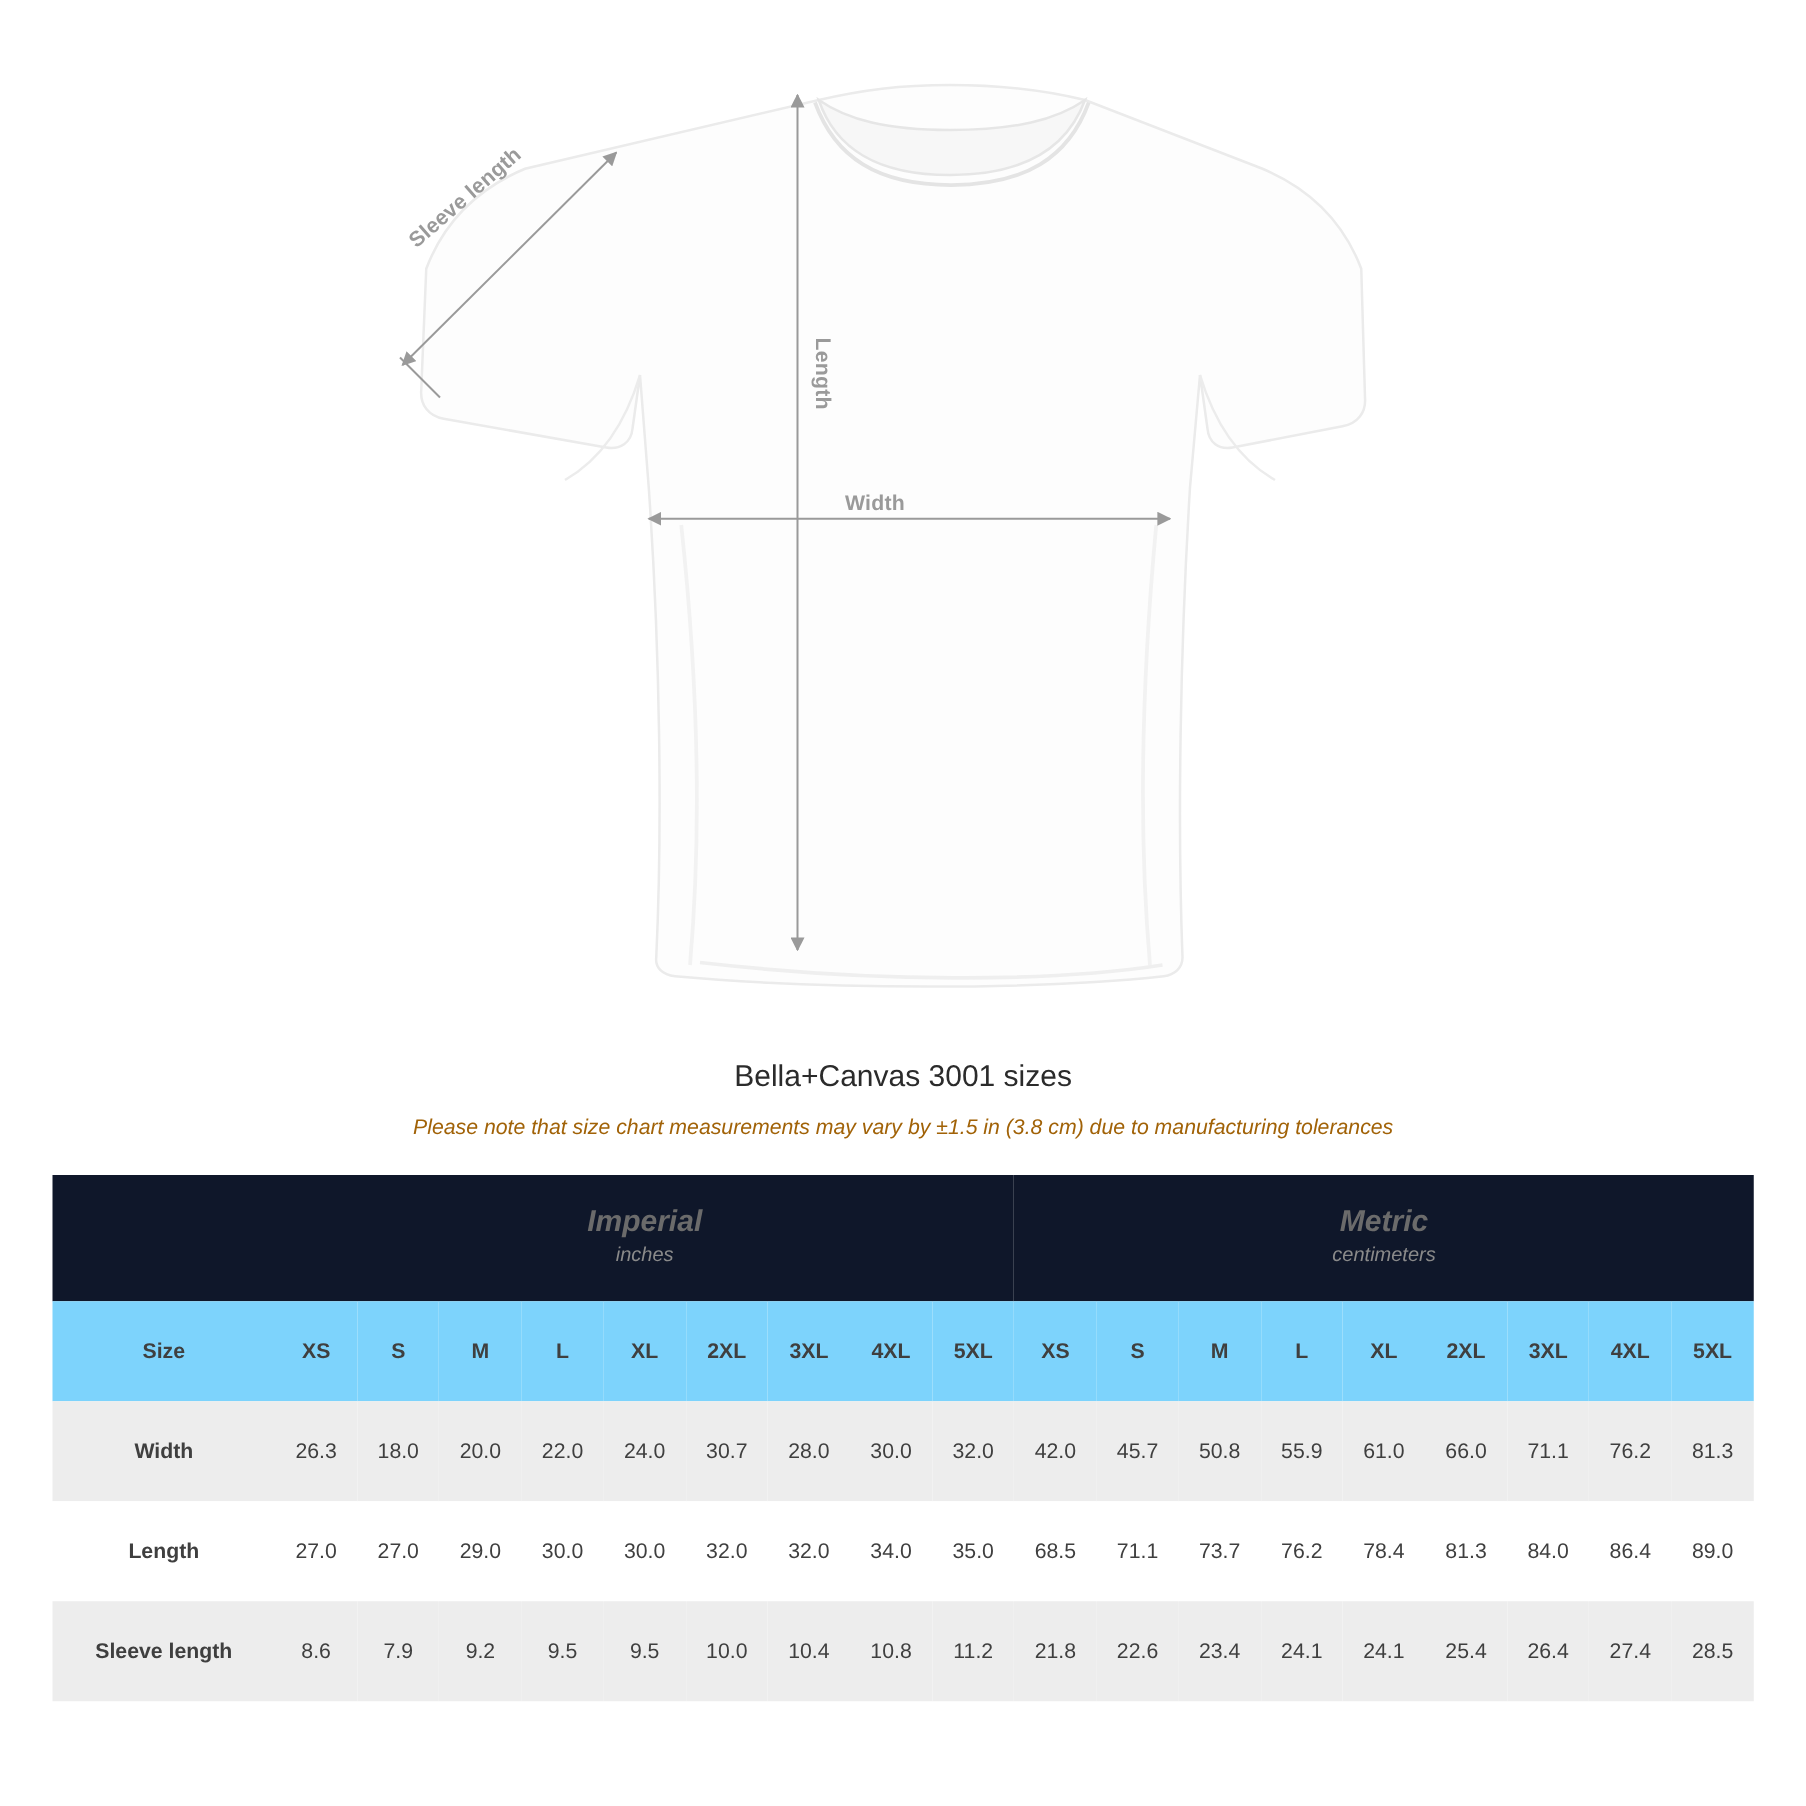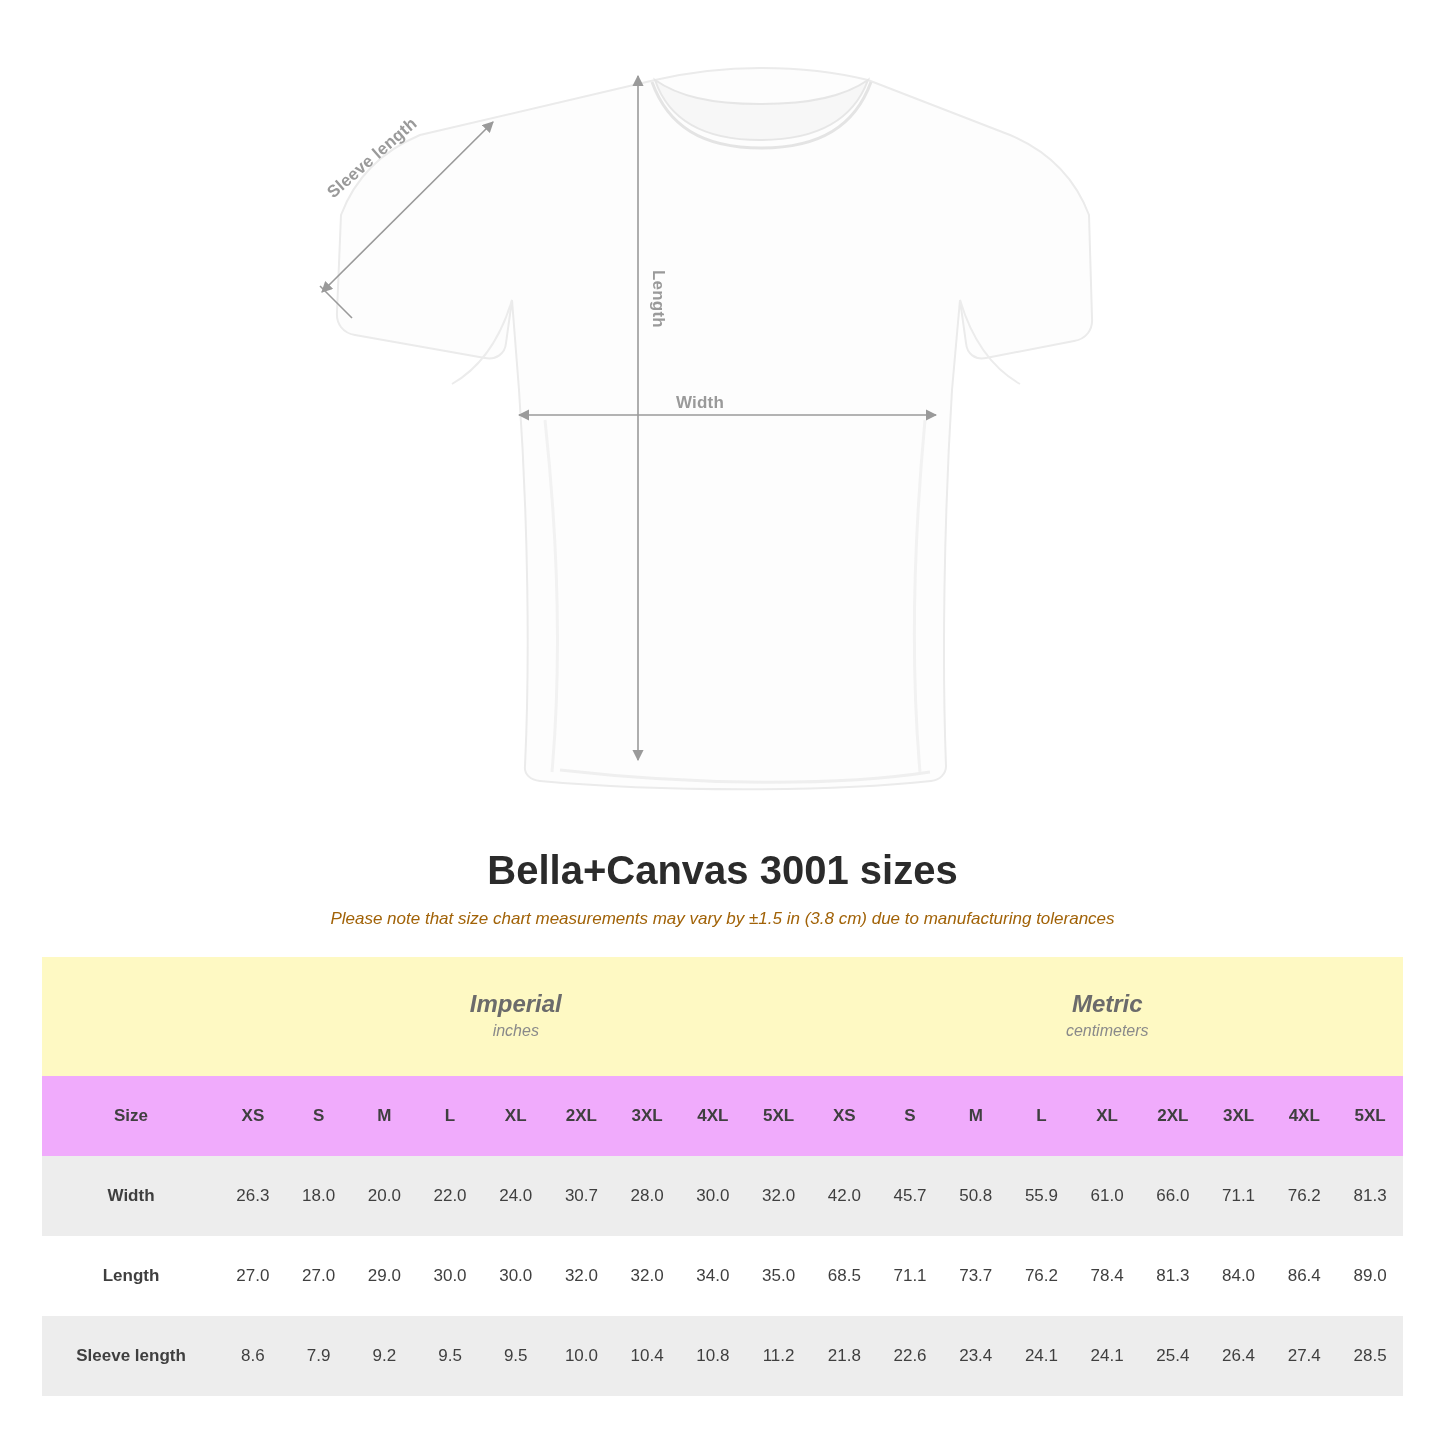--- a/index.html
+++ b/index.html
@@ -54,22 +54,22 @@
     left: 676px;
     top: 393px;
   }
 
   
   .title-block {
     text-align: center;
     margin-top: 18px;
   }
   .chart-title {
-    font-size: 40px;
-    font-weight: bold;
+    font-size: 24px;
+    font-weight: normal;
     color: #2b2b2b;
     margin: 0 0 16px 0;
   }
   .chart-note {
     font-size: 17px;
     font-style: italic;
     color: #a16207;
     margin: 0;
   }
 
@@ -86,39 +86,39 @@
   table.size-table th {
     text-align: center;
     vertical-align: middle;
     font-size: 17px;
     color: #3f3f3f;
     padding: 0;
     height: 80px;
     border: 0;
   }
   .unit-head {
-    height: 119px;
-    background: #fef9c3;
+    height: 101px;
+    background: #0f172a;
     padding-left: 16px;
   }
   .unit-head .unit-name {
     font-size: 24px;
     font-weight: bold;
     font-style: italic;
     color: #6b6b6b;
     line-height: 1.2;
   }
   .unit-head .unit-sub {
     font-size: 16px;
     font-style: italic;
     color: #8a8a8a;
     line-height: 1.5;
   }
   .row-head {
-    background: #f0abfc;
+    background: #7dd3fc;
   }
   .row-head td {
     font-weight: bold;
     font-size: 17px;
     color: #3a3a3a;
   }
   .row-shade td {
     background: #ededed;
   }
   .row-plain td {

